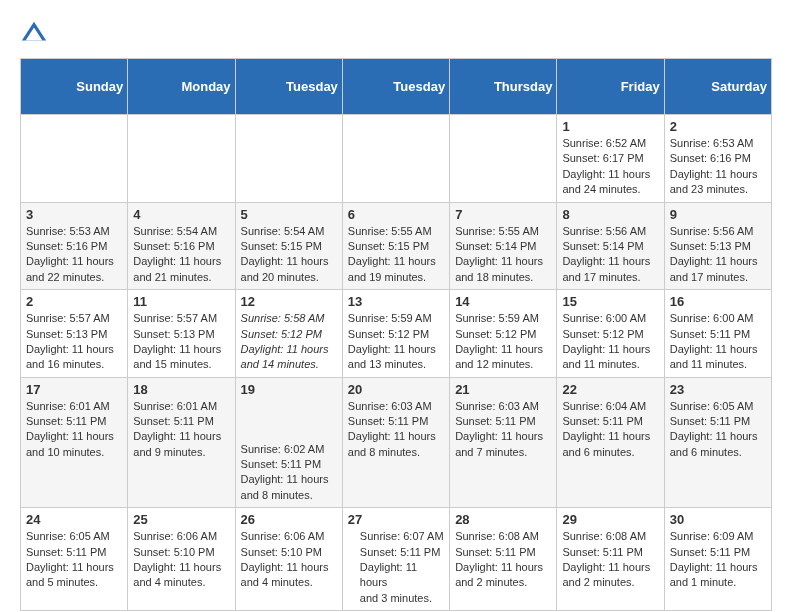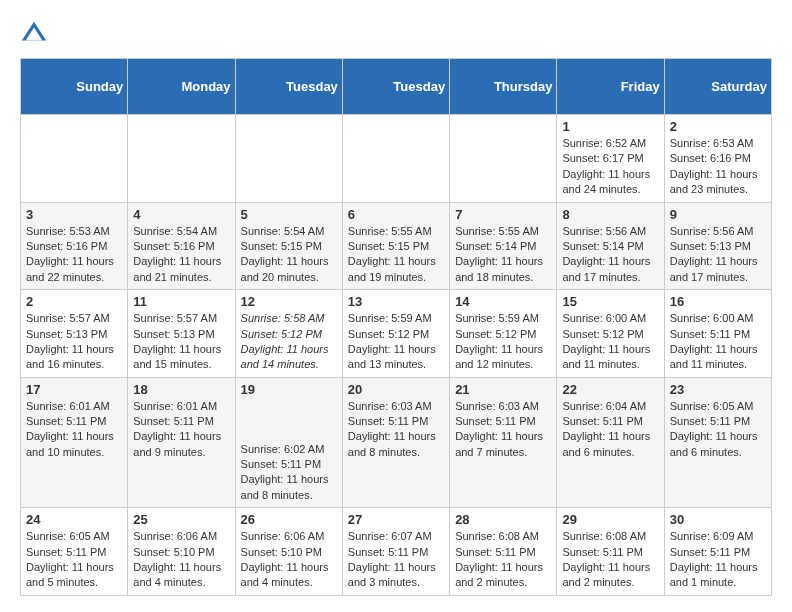--- a/index.html
+++ b/index.html
@@ -312,21 +312,21 @@
         </td>
         <td>
           <span class="day-number">26</span>
           <div class="day-info" style="white-space: pre-line;">Sunrise: 6:06 AM
 Sunset: 5:10 PM
 Daylight: 11 hours
 and 4 minutes.</div>
         </td>
         <td>
           <span class="day-number">27</span>
-          <div class="day-info" style="white-space: pre-line;">Sunrise: 6:07 AM
+          <div class="day-info" style="white-space: pre-line; margin-left: 12px;">Sunrise: 6:07 AM
 Sunset: 5:11 PM
 Daylight: 11 hours
 and 3 minutes.</div>
         </td>
         <td>
           <span class="day-number">28</span>
           <div class="day-info" style="white-space: pre-line;">Sunrise: 6:08 AM
 Sunset: 5:11 PM
 Daylight: 11 hours
 and 2 minutes.</div>

